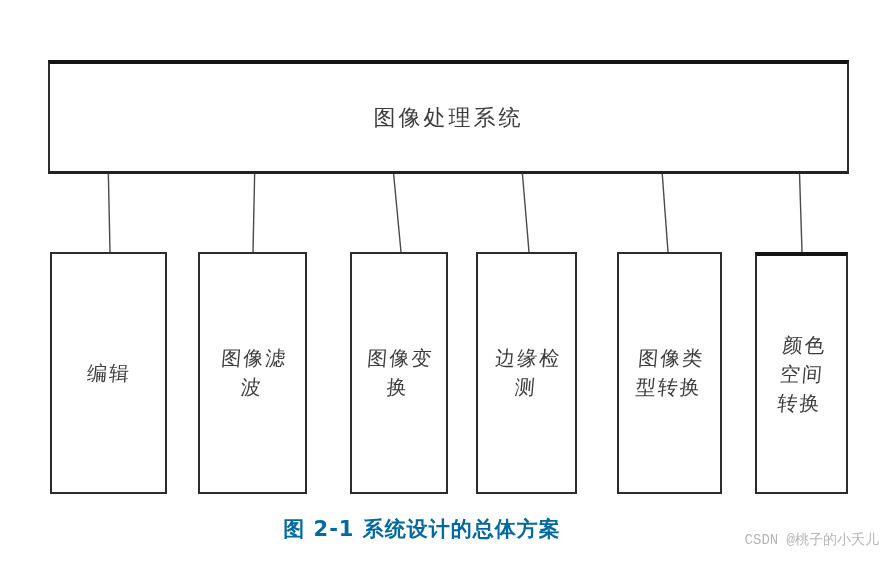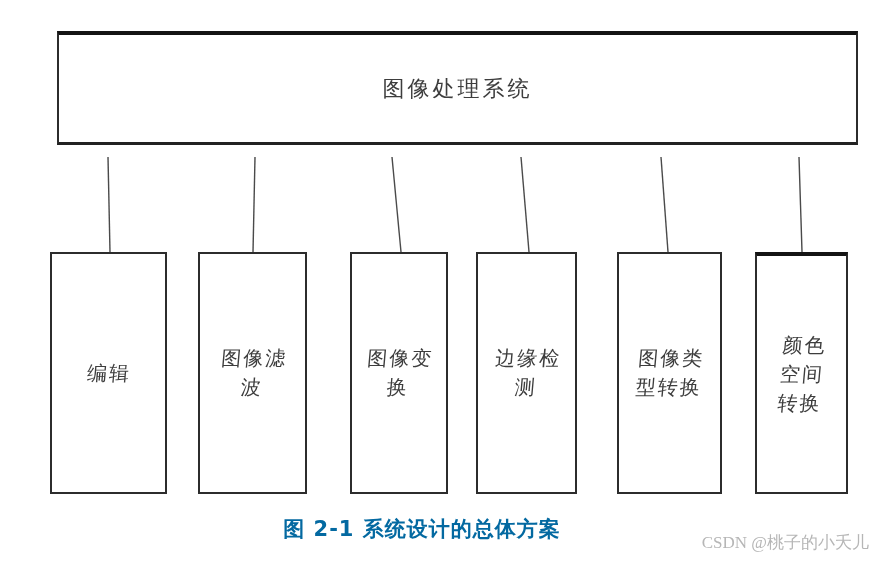--- a/index.html
+++ b/index.html
@@ -32,26 +32,25 @@
     box-sizing: border-box;
   }
   .box .label {
     color: #3d3d3d;
     text-align: center;
     white-space: pre-line;
     letter-spacing: 2px;
   }
   .root-box {
     left: 48px;
-    top: 31px;
+    top: 60px;
     width: 801px;
     height: 114px;
     border-top: 4px solid #141414;
     border-bottom: 3px solid #222222;
-    margin-left: 9px;
   }
   .root-box .label {
     font-size: 22px;
     letter-spacing: 3px;
   }
   .child-box {
     top: 252px;
     height: 242px;
   }
   .child-box .label {
@@ -72,24 +71,24 @@
     transform: translateX(-50%);
     font-family: "DejaVu Sans", "Liberation Sans", sans-serif;
     font-weight: bold;
     font-size: 21px;
     letter-spacing: 1px;
     color: #0369a1;
     white-space: nowrap;
   }
   .watermark {
     position: absolute;
-    right: 23px;
+    right: 13px;
     top: 531px;
-    font-family: Liberation Serif, serif;
-    font-size: 17px;
+    font-family: Liberation Mono, monospace;
+    font-size: 14px;
     color: #b6b6b6;
     white-space: nowrap;
   }
 </style>
 </head>
 <body>
 
 <div class="canvas">
 
   <svg class="connectors" viewBox="0 0 892 562" aria-hidden="true">

